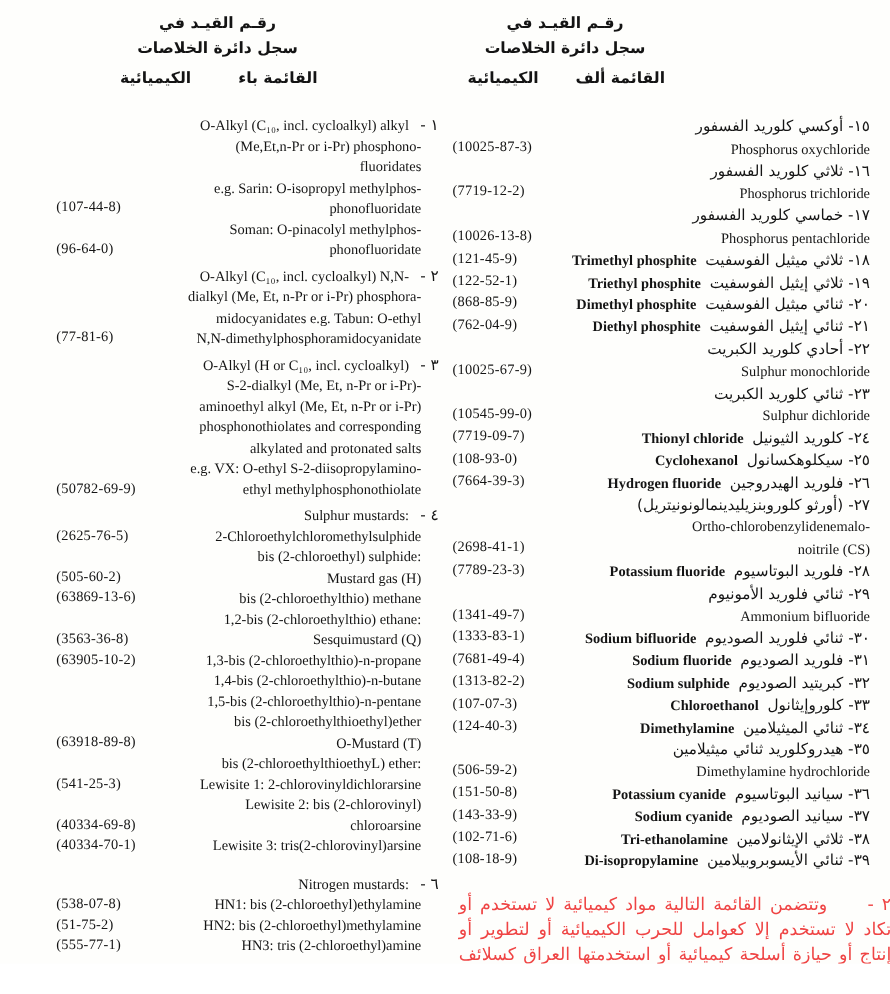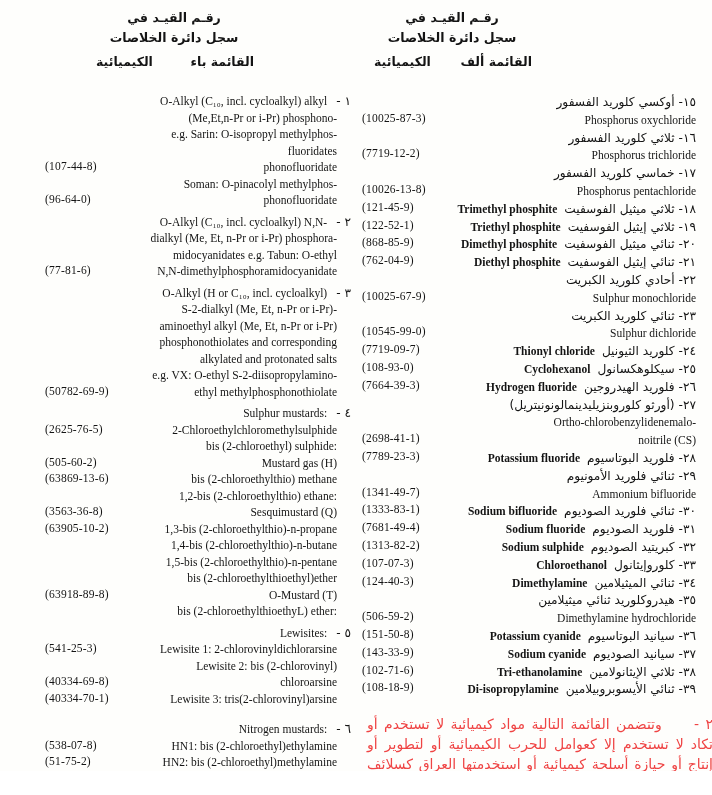--- a/index.html
+++ b/index.html
@@ -69,24 +69,24 @@
   </div>
 
   <div class="col" id="list-b">
       <div class="row">
         <div class="content" dir="rtl"><span class="num">١ -</span><span class="en" dir="ltr">O-Alkyl (C₁₀, incl. cycloalkyl) alkyl</span></div>
       </div>
       <div class="row">
         <div class="content" dir="rtl"><span class="en cont" dir="ltr">(Me,Et,n-Pr or i-Pr) phosphono-</span></div>
       </div>
       <div class="row">
+        <div class="content" dir="rtl"><span class="en cont" dir="ltr">fluoridates</span></div>
+      </div>
+      <div class="row">
         <div class="content" dir="rtl"><span class="en cont" dir="ltr">e.g. Sarin: O-isopropyl methylphos-</span></div>
-      </div>
-      <div class="row">
-        <div class="content" dir="rtl"><span class="en cont" dir="ltr">fluoridates</span></div>
       </div>
       <div class="row">
         <span class="cas">(107-44-8)</span>
         <div class="content" dir="rtl"><span class="en cont" dir="ltr">phonofluoridate</span></div>
       </div>
       <div class="row">
         <div class="content" dir="rtl"><span class="en cont" dir="ltr">Soman: O-pinacolyl methylphos-</span></div>
       </div>
       <div class="row">
         <span class="cas">(96-64-0)</span>
@@ -165,23 +165,20 @@
       <div class="row">
         <div class="content" dir="rtl"><span class="en cont" dir="ltr">bis (2-chloroethylthioethyl)ether</span></div>
       </div>
       <div class="row">
         <span class="cas">(63918-89-8)</span>
         <div class="content" dir="rtl"><span class="en cont" dir="ltr">O-Mustard (T)</span></div>
       </div>
       <div class="row">
         <div class="content" dir="rtl"><span class="en cont" dir="ltr">bis (2-chloroethylthioethyL) ether:</span></div>
       </div>
-      <div class="row gap">
-        <div class="content" dir="rtl"><span class="num">٥ -</span><span class="en" dir="ltr">Lewisites:</span></div>
-      </div>
       <div class="row">
         <span class="cas">(541-25-3)</span>
         <div class="content" dir="rtl"><span class="en cont" dir="ltr">Lewisite 1: 2-chlorovinyldichlorarsine</span></div>
       </div>
       <div class="row">
         <div class="content" dir="rtl"><span class="en cont" dir="ltr">Lewisite 2: bis (2-chlorovinyl)</span></div>
       </div>
       <div class="row">
         <span class="cas">(40334-69-8)</span>
         <div class="content" dir="rtl"><span class="en cont" dir="ltr">chloroarsine</span></div>

